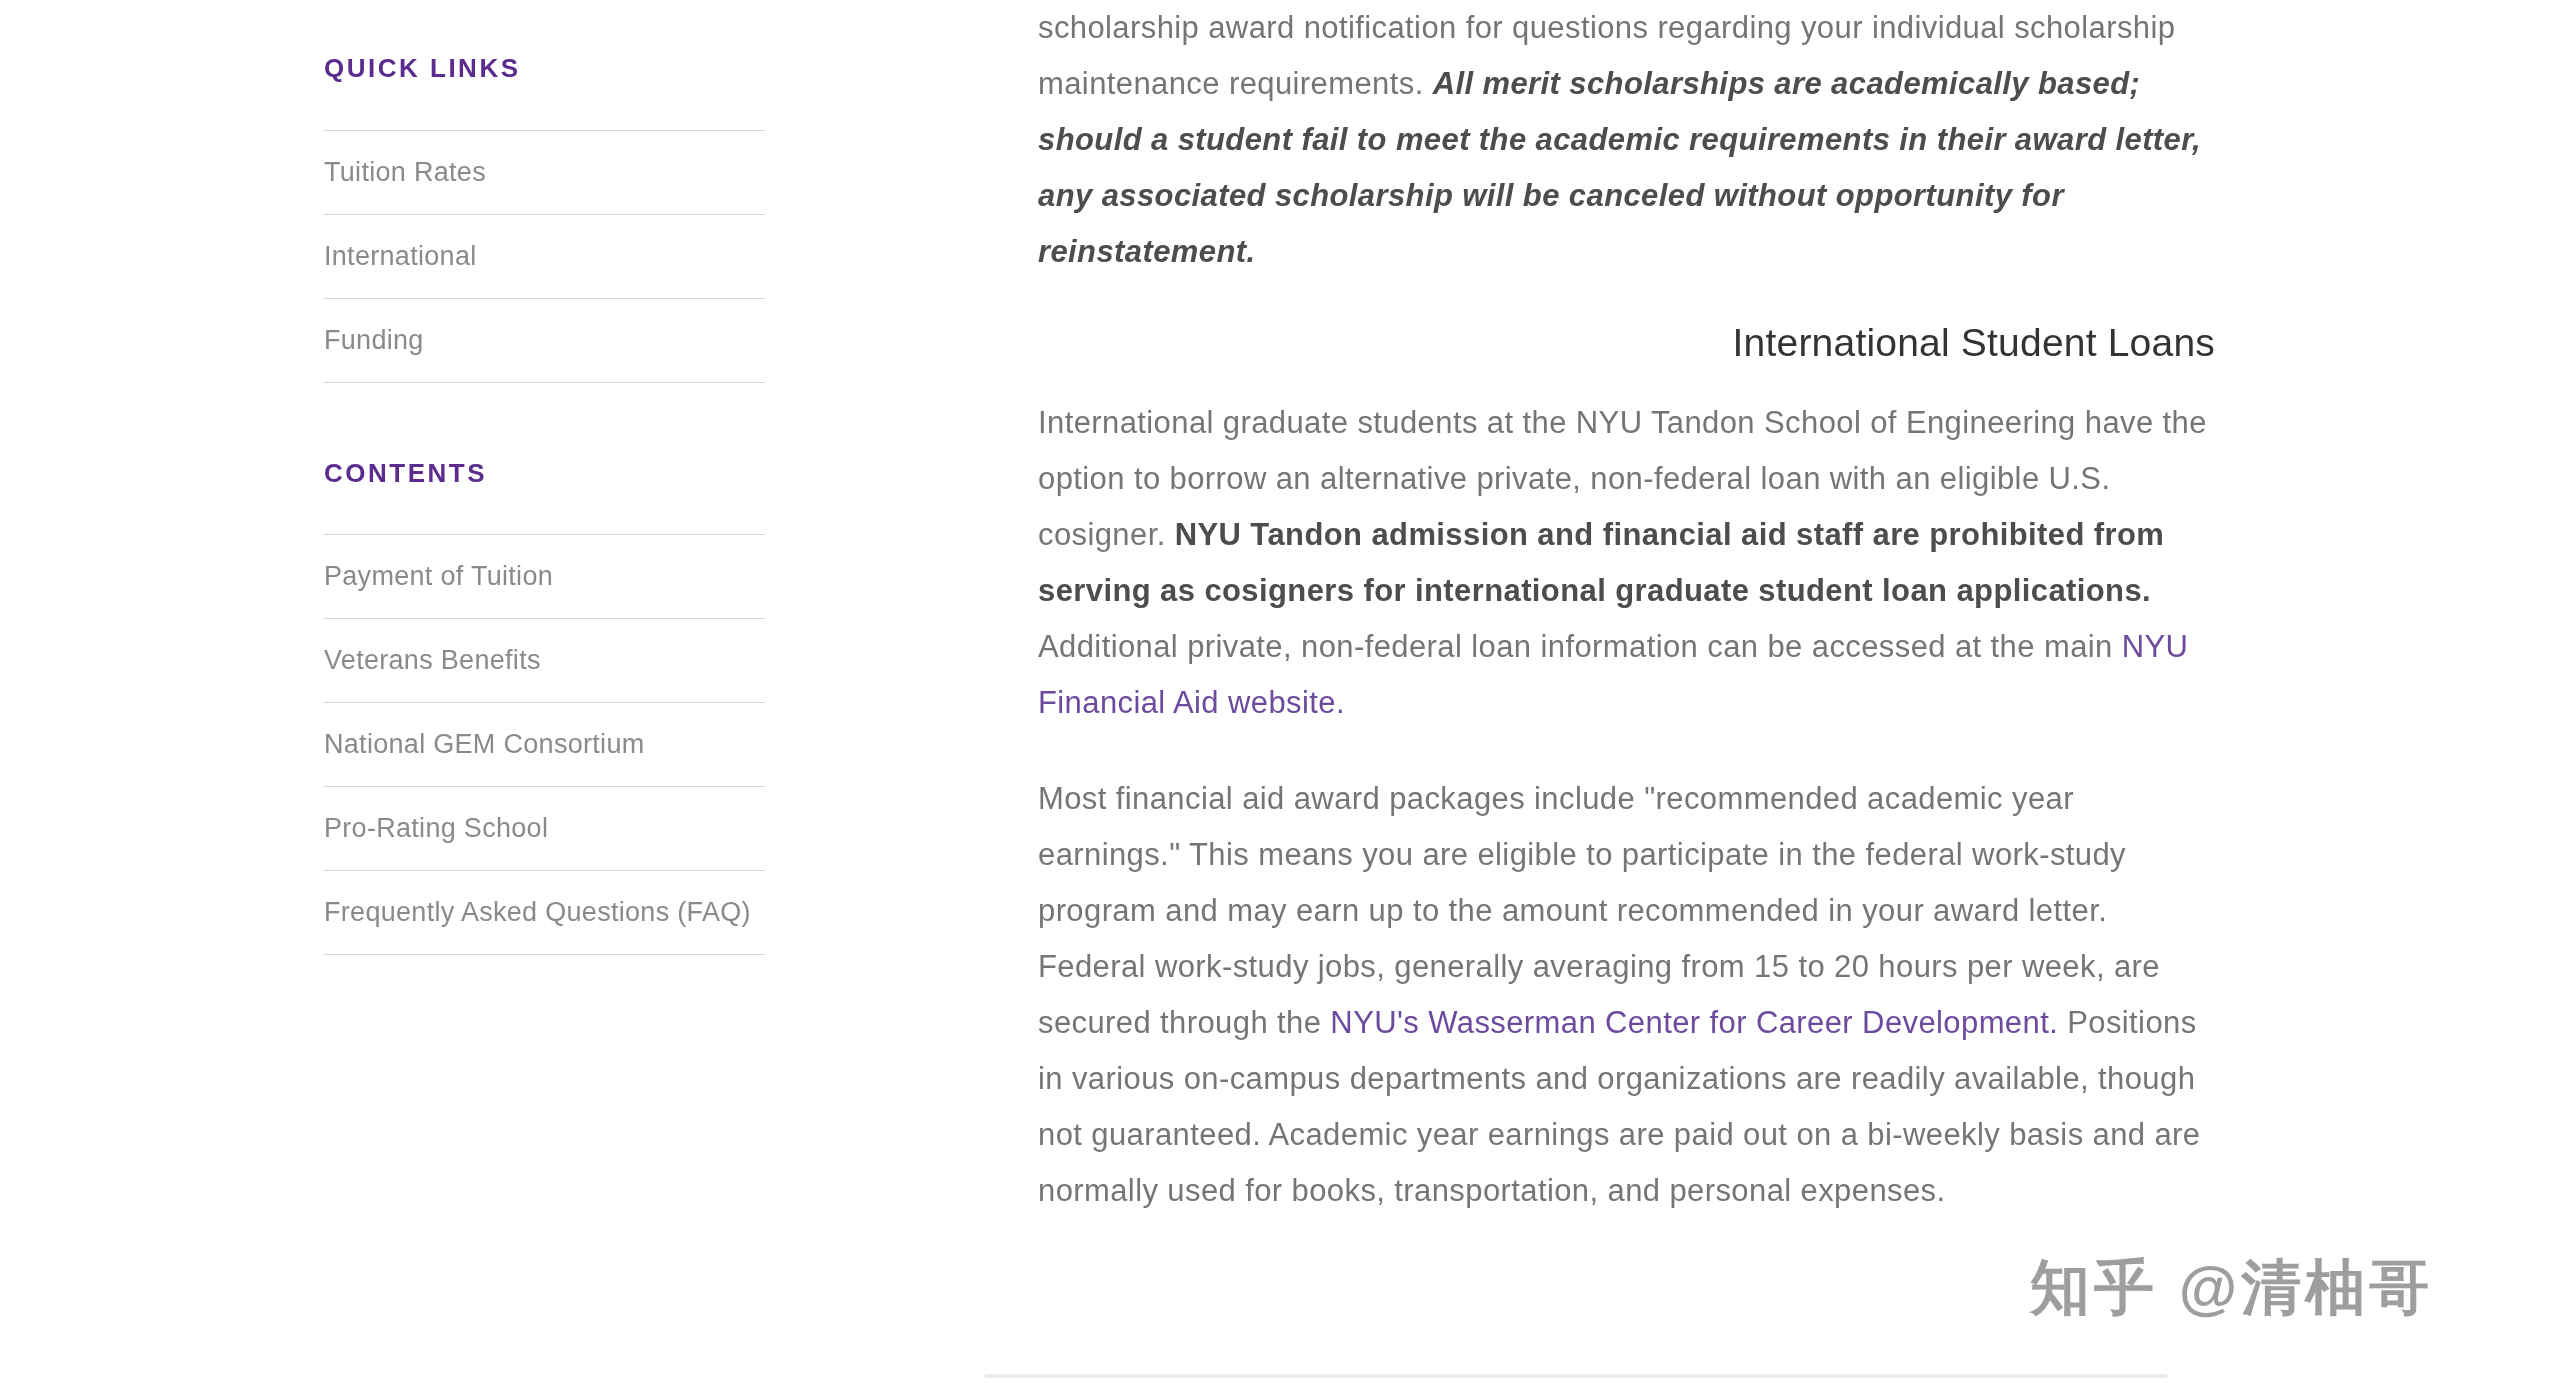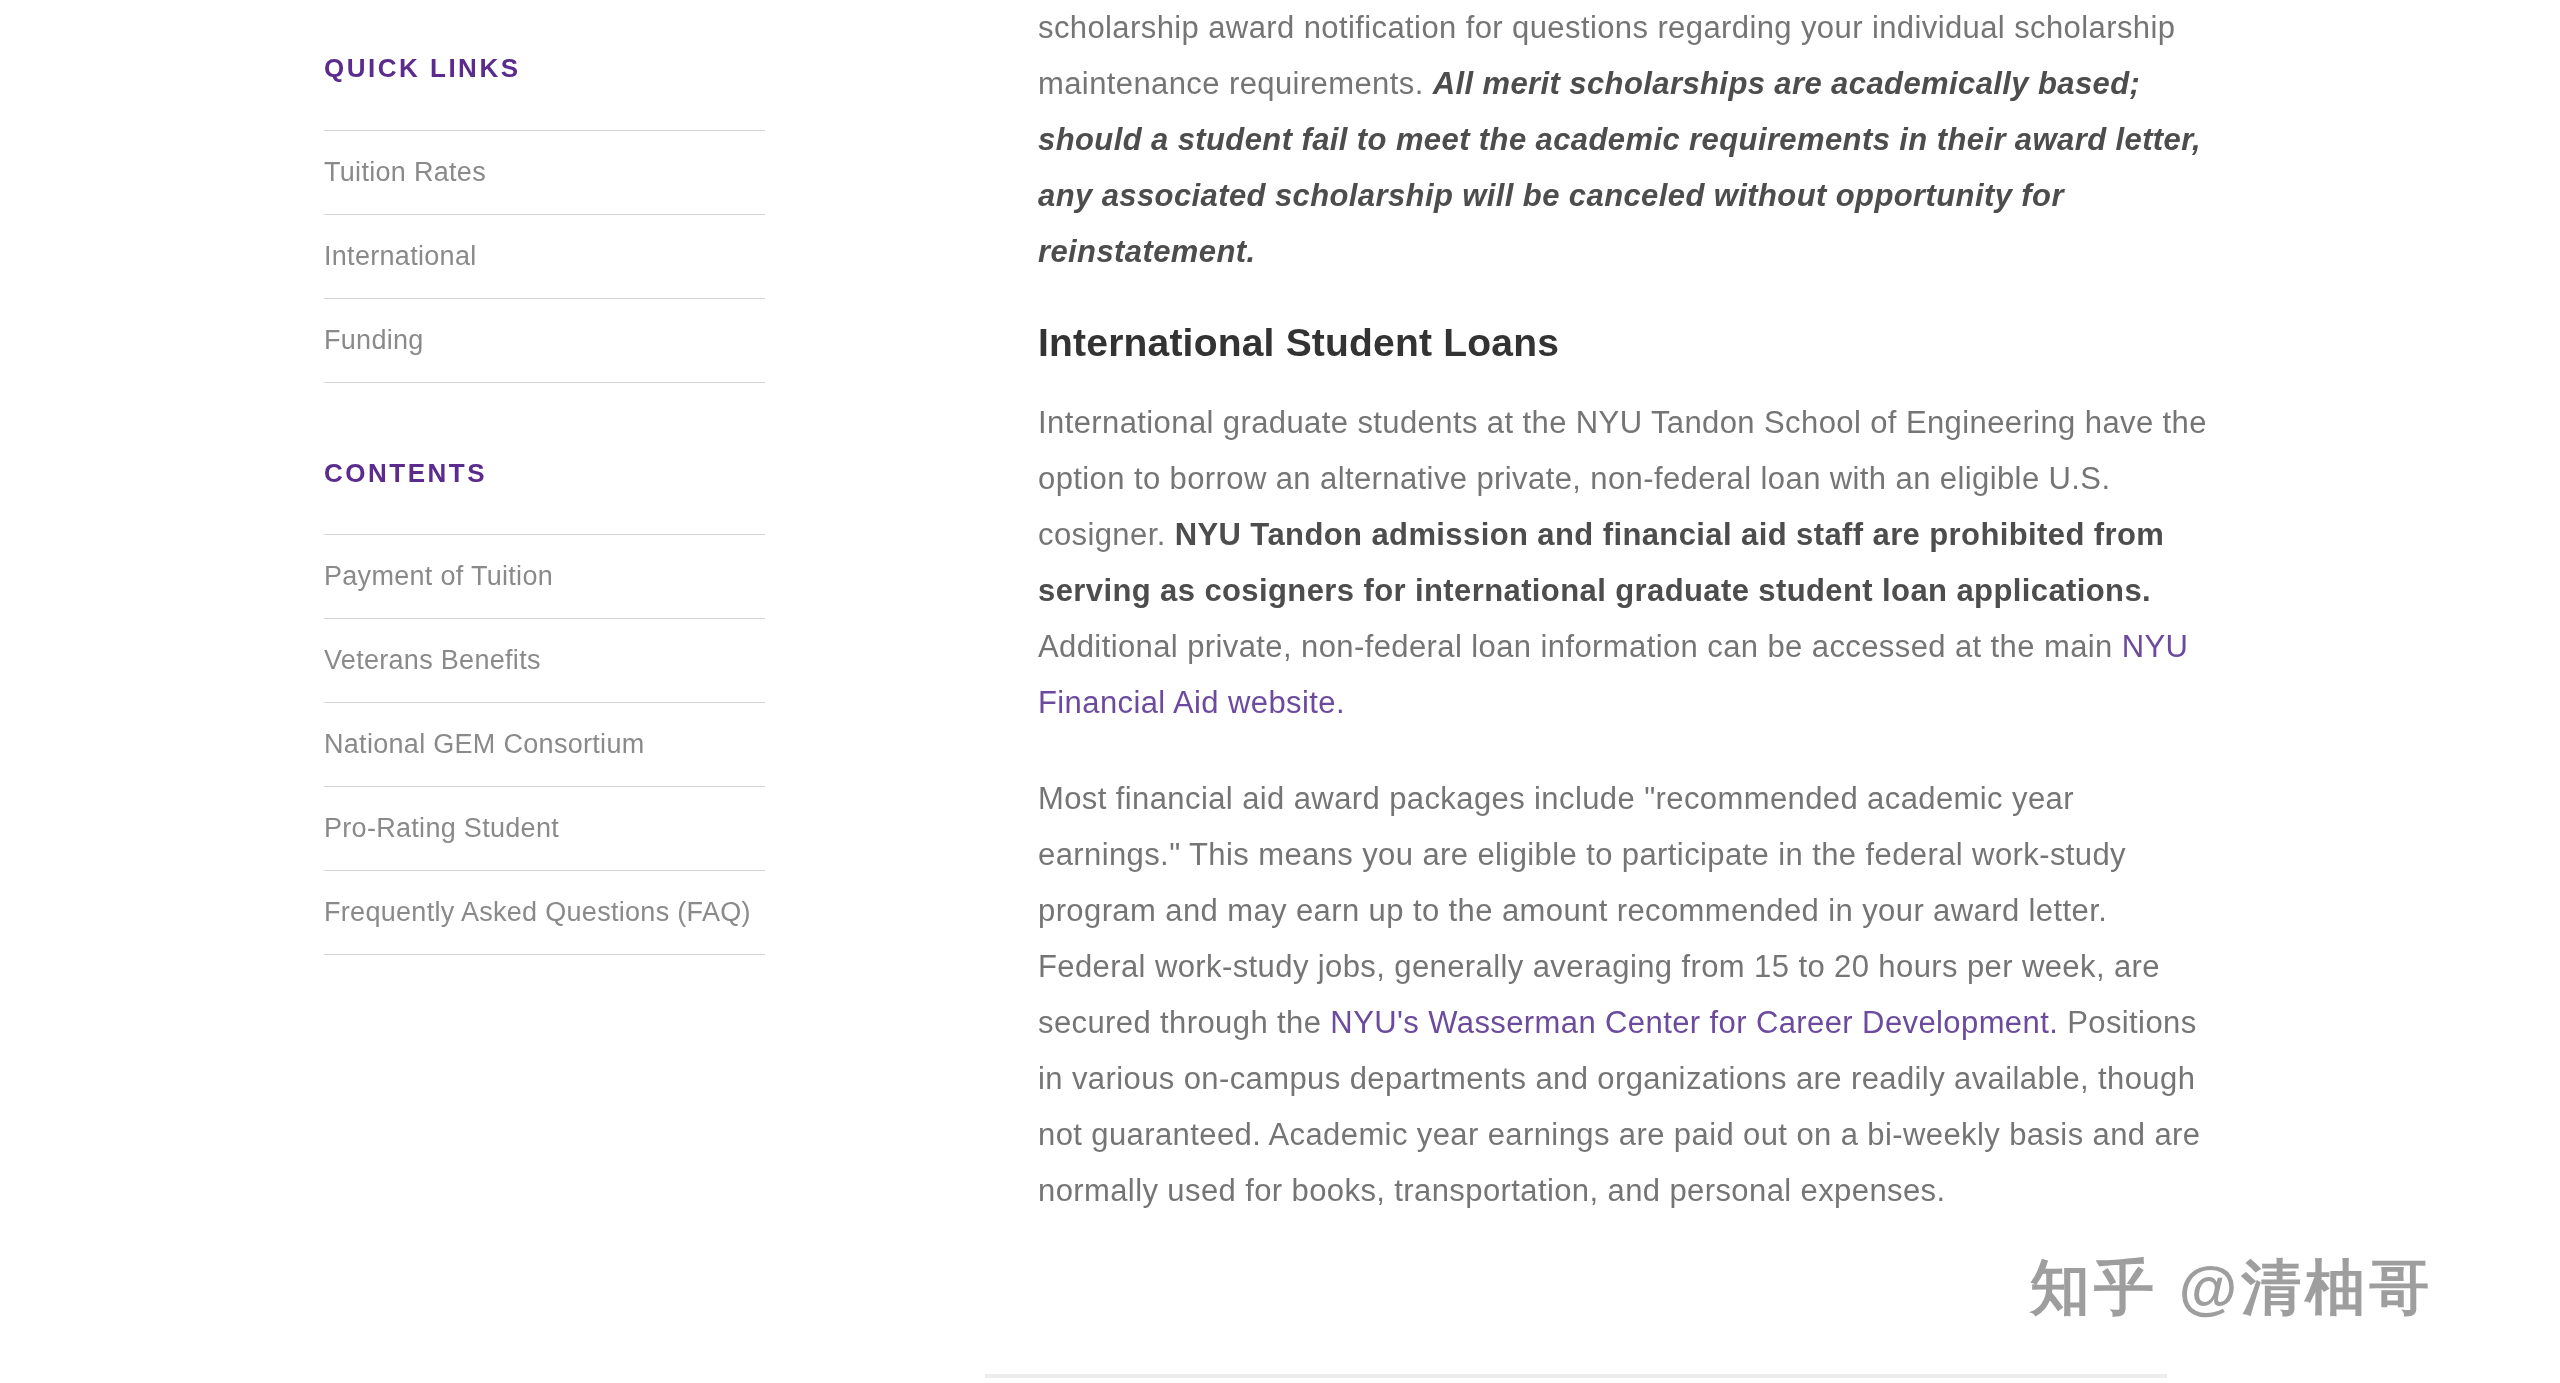--- a/index.html
+++ b/index.html
@@ -36,22 +36,22 @@
   }
 
   
   .main{position:absolute;left:1038px;top:0;width:1185px;}
   .main p{
     margin:0 0 40px;font-size:31px;line-height:56px;
     color:var(--body-gray);letter-spacing:0.4px;
   }
   .intro{margin-top:-30px;}
   .main h2{
-    margin:0 0 30px;font-size:39px;line-height:45px;font-weight:bold;
-    color:var(--heading-dark);letter-spacing:0.2px;
+    margin:0 8px 30px;font-size:39px;line-height:45px;font-weight:normal;
+    color:var(--heading-dark);letter-spacing:0.2px;text-align:right;
   }
   .em-bold{font-style:italic;font-weight:bold;color:var(--bold-gray);}
   .b{font-weight:bold;color:var(--bold-gray);}
   a.plink{color:var(--link-purple);text-decoration:none;cursor:pointer;}
 
   .bottom-rule{
     position:absolute;left:985px;top:1374px;width:1182px;height:4px;
     background:var(--rule-light);
   }
 
@@ -74,21 +74,21 @@
     <li>Tuition Rates</li>
     <li>International</li>
     <li>Funding</li>
   </ul>
 
   <h3 class="side-title contents">CONTENTS</h3>
   <ul class="side-list">
     <li>Payment of Tuition</li>
     <li>Veterans Benefits</li>
     <li>National GEM Consortium</li>
-    <li>Pro-Rating Student</li>
+    <li>Pro-Rating School</li>
     <li>Frequently Asked Questions (FAQ)</li>
   </ul>
 </aside>
 
 <main class="main">
   <p class="intro"><span>scholarship award notification for questions regarding your individual scholarship maintenance requirements. </span><span class="em-bold">All merit scholarships are academically based; should a student fail to meet the academic requirements in their award letter, any associated scholarship will be canceled without opportunity for reinstatement.</span></p>
 
   <h2>International Student Loans</h2>
   <p><span>International graduate students at the NYU Tandon School of Engineering have the option to borrow an alternative private, non-federal loan with an eligible U.S. cosigner. </span><span class="b">NYU Tandon admission and financial aid staff are prohibited from serving as cosigners for international graduate student loan applications.</span><span> Additional private, non-federal loan information can be accessed at the main </span><a class="plink">NYU Financial Aid website.</a></p>
 

